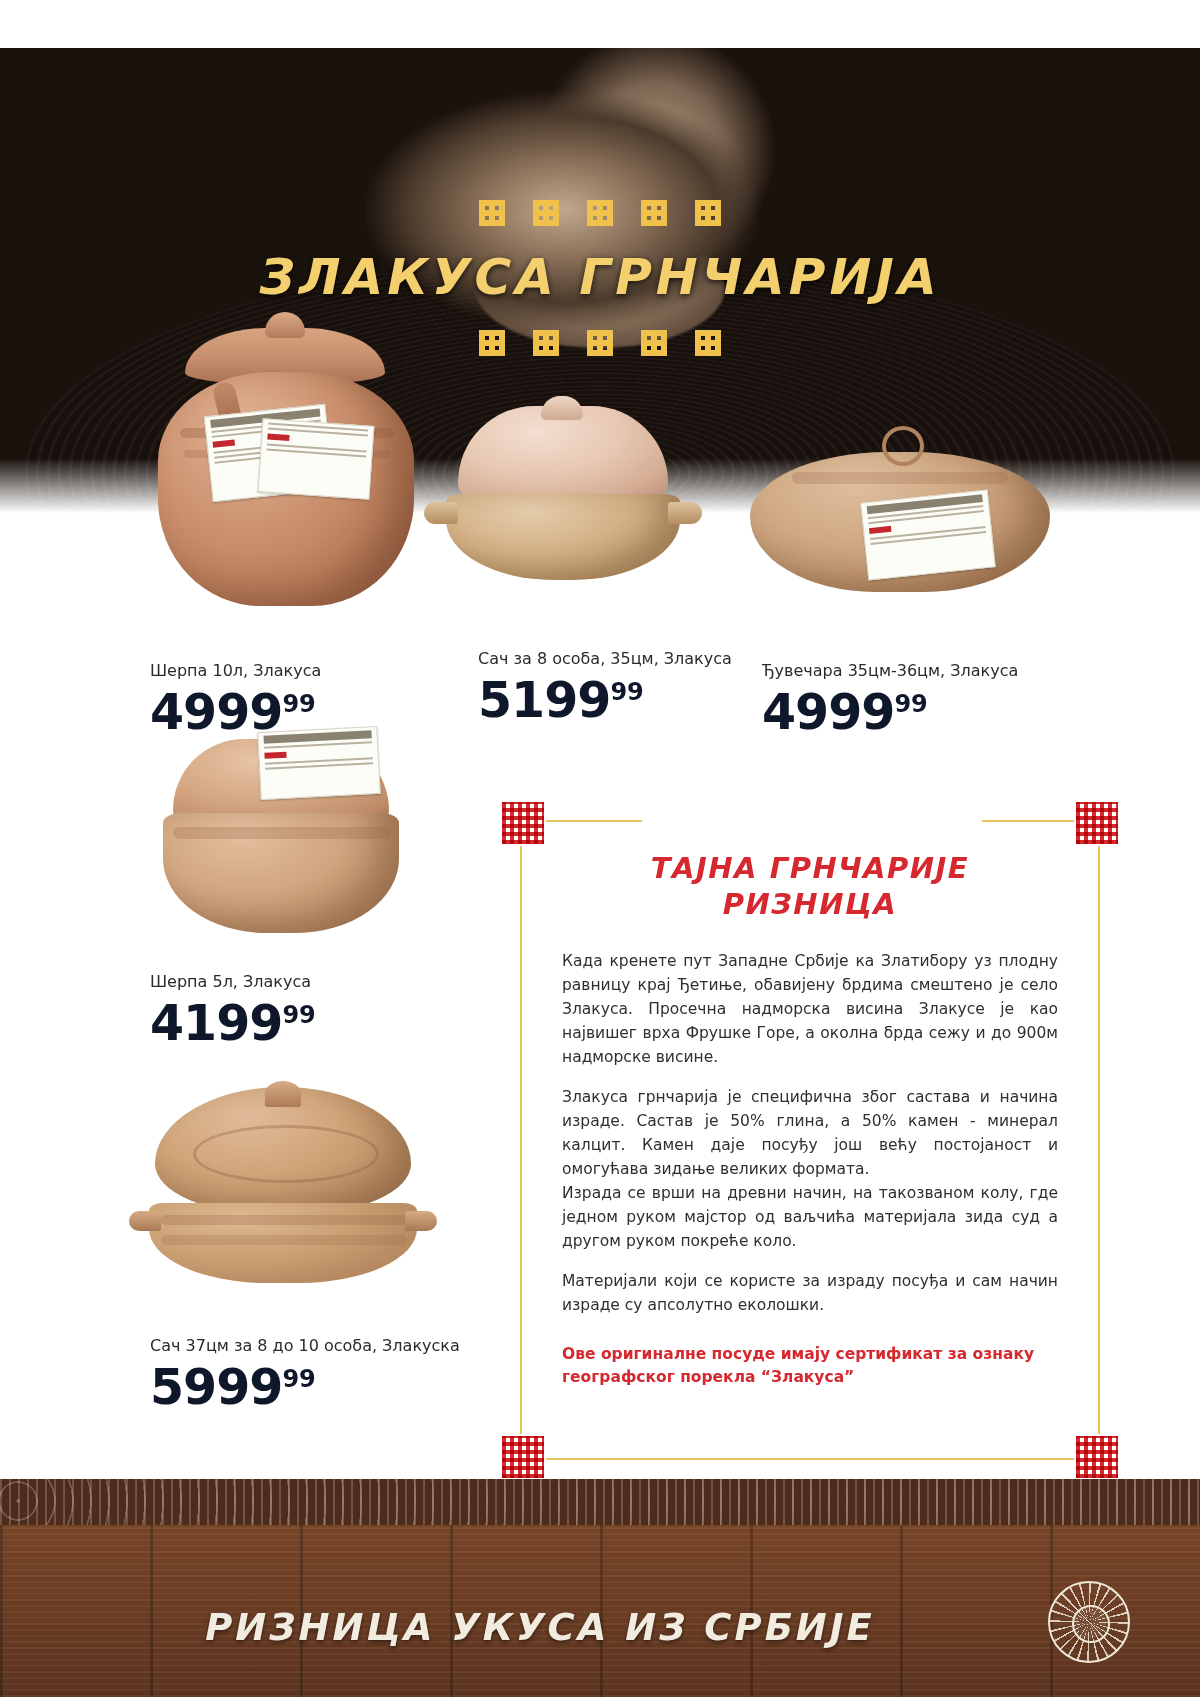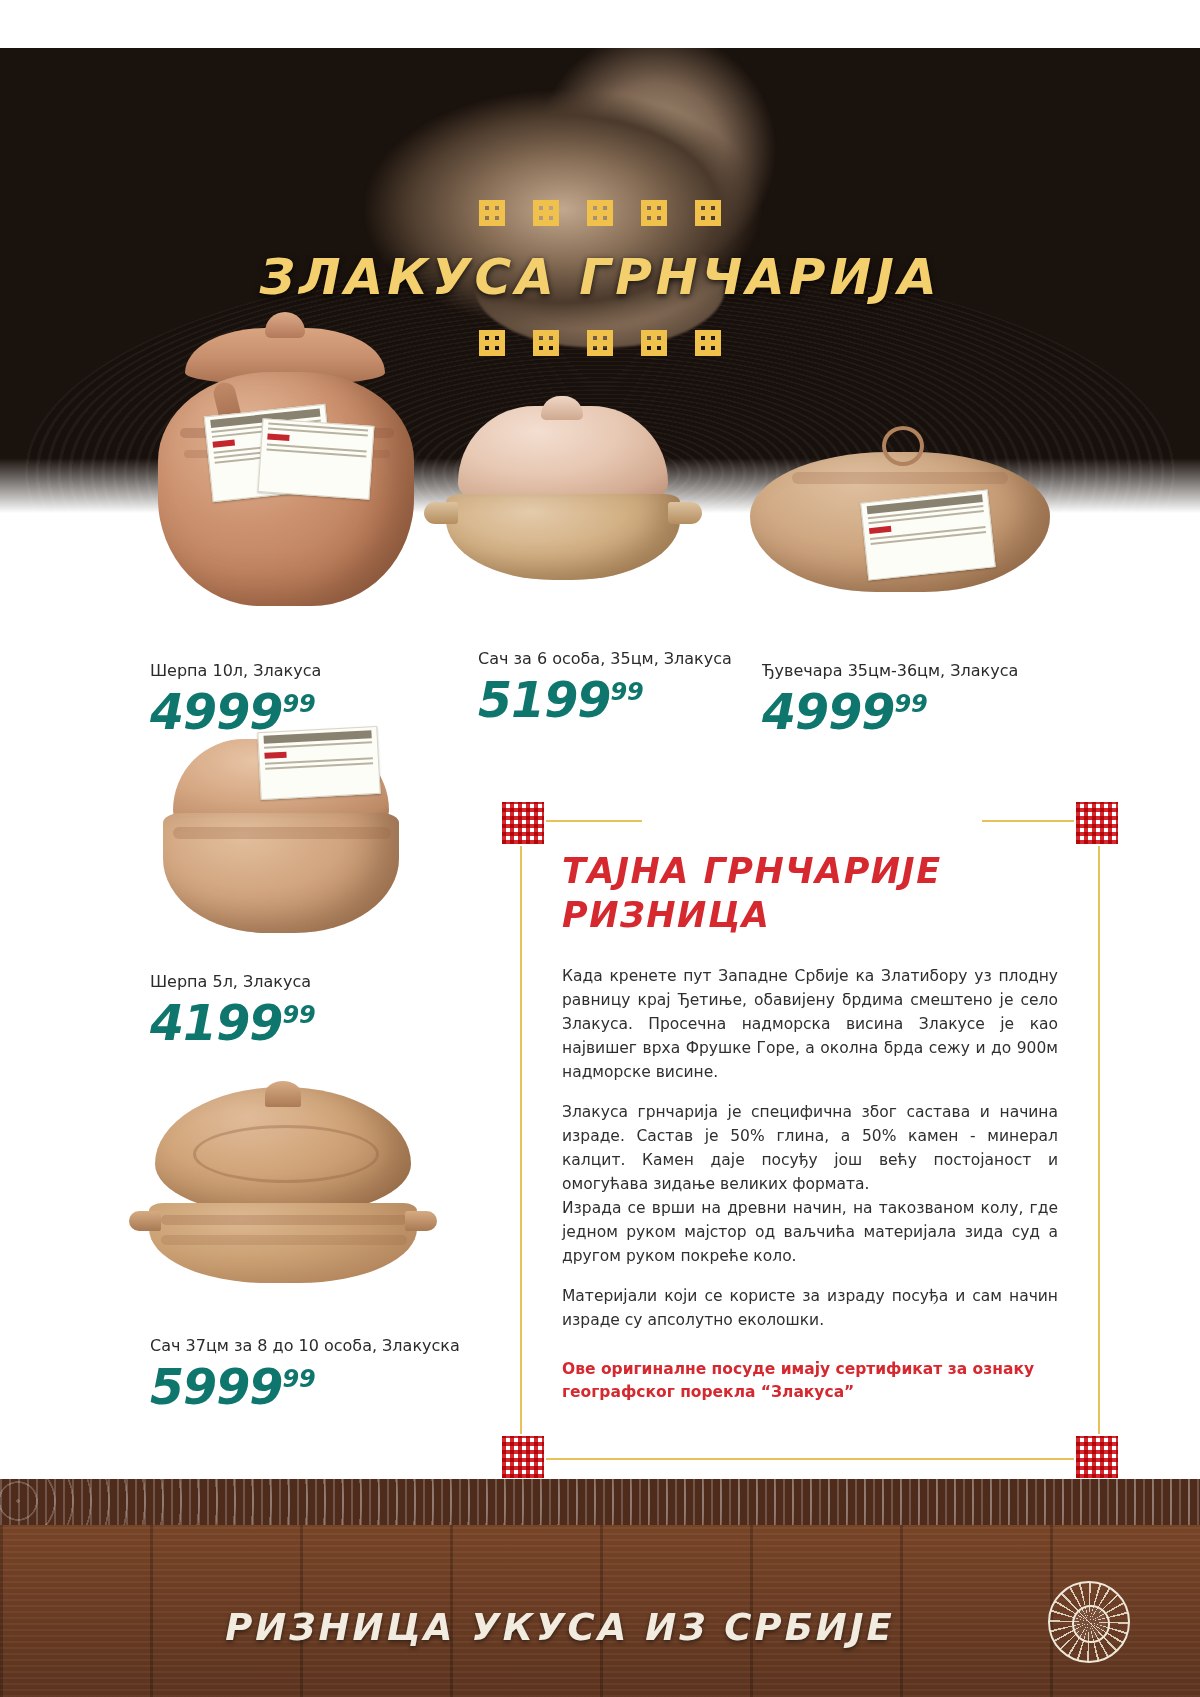--- a/index.html
+++ b/index.html
@@ -124,22 +124,21 @@
     position: absolute;
   }
   .pname {
     font-size: 16px;
     color: #2b2b2b;
     line-height: 1.35;
   }
   .pprice {
     font-family: "DejaVu Sans", sans-serif;
     font-weight: bold;
-    font-style: italic;
-    color: #0f766e;
+    color: #0f172a;
     font-size: 49px;
     letter-spacing: -1px;
     line-height: 1;
     margin-top: 6px;
   }
   .pprice .dec {
     font-size: 24px;
     vertical-align: super;
     letter-spacing: 0;
   }
@@ -172,25 +171,25 @@
     top: 820px;
     width: 580px;
     height: 640px;
     border: 2px solid #e8c257;
     background: #ffffff;
     box-sizing: border-box;
   }
   .secret-inner { padding: 28px 40px; }
   .secret h2 {
     margin: 0;
-    text-align: left;
+    text-align: center;
     color: #d6282f;
     font-weight: bold;
     font-style: italic;
-    font-size: 35px;
+    font-size: 29px;
     letter-spacing: 1.5px;
     line-height: 1.25;
   }
   .secret p {
     color: #2f2f2f;
     font-size: 15.5px;
     line-height: 1.55;
     text-align: justify;
     margin: 0 0 16px 0;
   }
@@ -259,21 +258,20 @@
     position: absolute;
     left: 0; bottom: 48px;
     width: 1080px;
     text-align: center;
     color: #f2ece0;
     font-weight: bold;
     font-style: italic;
     font-size: 37px;
     letter-spacing: 3px;
     text-shadow: 0 2px 4px rgba(0,0,0,0.5);
-    padding-left: 20px;
   }
   .footer-rosette {
     position: absolute;
     right: 70px; bottom: 34px;
     width: 78px; height: 78px;
     border-radius: 50%;
     border: 2px solid #efe7d8;
     background:
       repeating-conic-gradient(from 0deg, rgba(239,231,216,0.85) 0deg 3deg, rgba(239,231,216,0) 3deg 15deg),
       radial-gradient(circle, rgba(239,231,216,0.1) 0 30%, rgba(239,231,216,0) 31%);
@@ -366,21 +364,21 @@
     <div class="pot" style="left:123px; top:-2px; width:42px; height:24px; border-radius:20px 20px 5px 5px;
         background:linear-gradient(180deg,#efd7c6,#cfa98f);"></div>
     <div class="pot" style="left:28px; top:96px; width:234px; height:86px; border-radius:16px 16px 46% 46%/8px 8px 70% 70%;
         background:radial-gradient(ellipse at 36% 20%, #e4cbab 0%, #d2b084 45%, #b68f62 85%, #9a7550 100%);
         box-shadow: inset -20px -10px 26px rgba(100,70,40,0.3);"></div>
     <div class="pot" style="left:6px; top:104px; width:34px; height:22px; border-radius:14px 4px 4px 14px;
         background:linear-gradient(180deg,#dcc39f,#b58e60);"></div>
     <div class="pot" style="left:250px; top:104px; width:34px; height:22px; border-radius:4px 14px 14px 4px;
         background:linear-gradient(180deg,#dcc39f,#b58e60);"></div>
   </div>
-  <div class="pname">Сач за 6 особа, 35цм, Злакуса</div>
+  <div class="pname">Сач за 8 особа, 35цм, Злакуса</div>
   <div class="pprice">
     <span>5199</span><span class="dec">99</span>
   </div>
 </div>
 
 <div class="product" style="left:762px; top:660px; width:300px;">
   <div style="position:absolute; left:-30px; top:-250px; width:340px; height:240px;">
     <div class="pot" style="left:18px; top:42px; width:300px; height:140px; border-radius:46% 46% 42% 42%/46% 46% 54% 54%;
         background:radial-gradient(ellipse at 35% 22%, #dfbf9f 0%, #cfa882 40%, #b98c66 75%, #9a6f4f 100%);
         box-shadow: inset -22px -12px 30px rgba(95,62,38,0.35);"></div>

